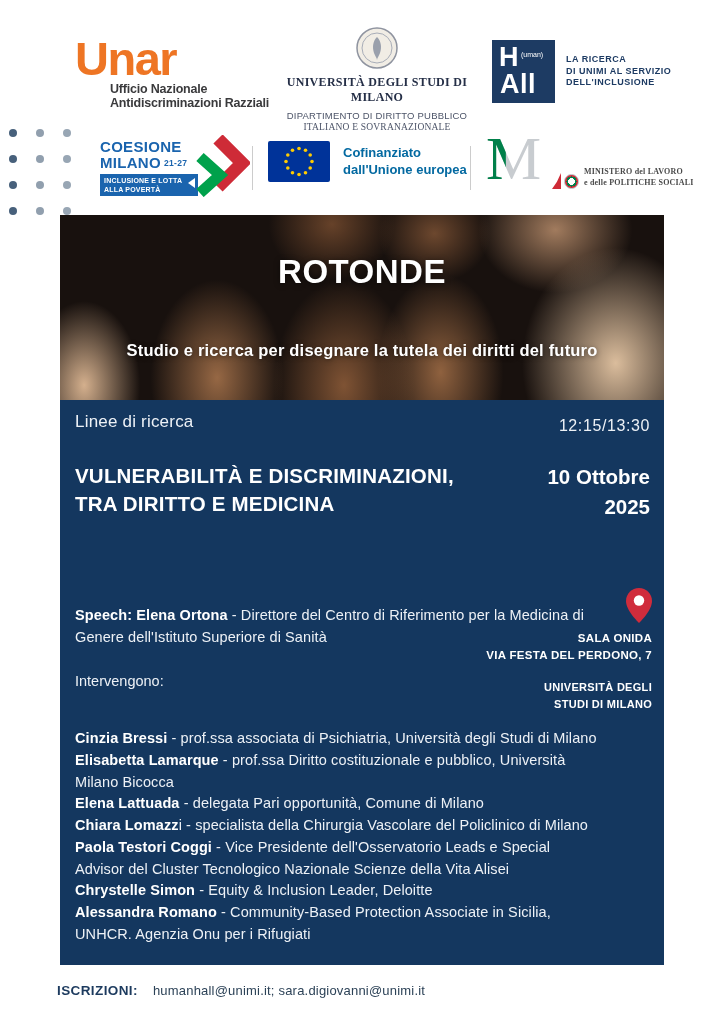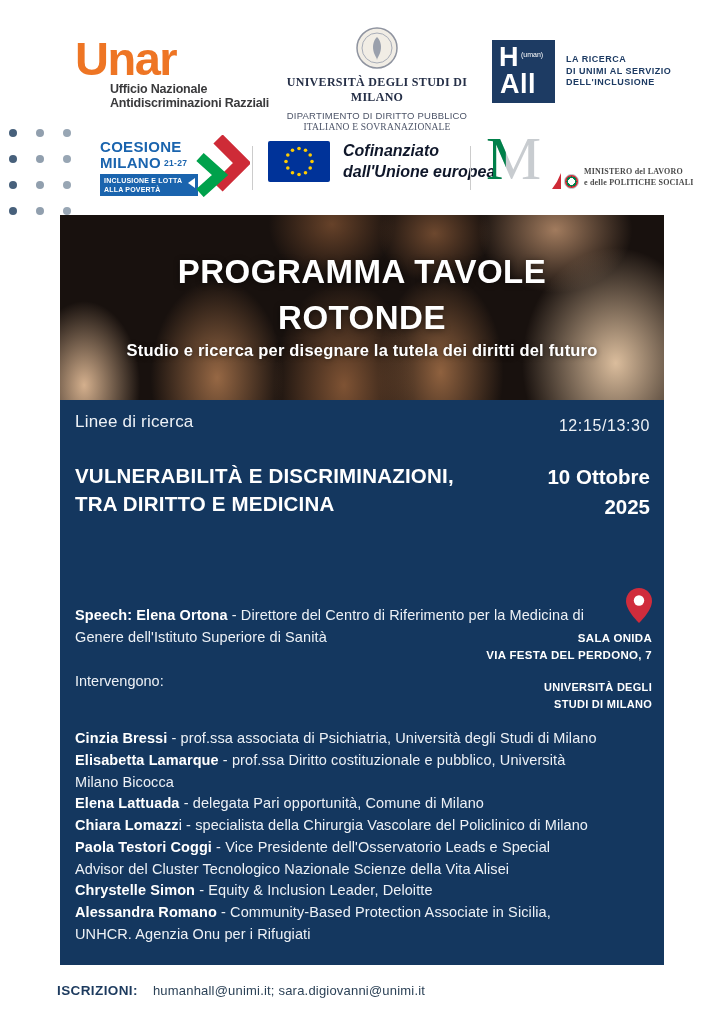--- a/index.html
+++ b/index.html
@@ -42,21 +42,21 @@
   .coesione-years { font-size:8.5px; font-weight:bold; vertical-align:2px; margin-left:3px; }
   .coesione-banner { margin-top:3px; background:#1a64ae; color:#fff; font-size:7px; font-weight:bold; line-height:1.3; padding:2px 16px 2px 4px; width:max-content; position:relative; letter-spacing:0.2px; }
   .coesione-banner .back-arrow { position:absolute; right:3px; top:4px; width:0; height:0; border-top:5px solid transparent; border-bottom:5px solid transparent; border-right:7px solid #ffffff; }
   .coesione-arrows { position:absolute; right:-52px; top:-4px; }
 
   .logo-divider { position:absolute; width:1px; height:44px; background:#cccccc; top:146px; }
   .divider-1 { left:252px; }
   .divider-2 { left:470px; }
 
   .eu-block { position:absolute; left:268px; top:141px; display:flex; align-items:center; gap:13px; }
-  .eu-text { font-size:16px; font-weight:bold; color:#0f172a; line-height:1.3;font-style:italic; }
+  .eu-text { font-size:13px; font-weight:bold; color:#0369a1; line-height:1.3; }
 
   .ml-block { position:absolute; left:486px; top:135px; display:flex; align-items:flex-end; }
   .ml-m { position:relative; width:66px; height:58px; font-family:"Liberation Serif", serif; font-size:62px; line-height:58px; }
   .ml-m .layer { position:absolute; left:0; top:-6px; }
   .ml-m .gray { color:#c8ccd0; }
   .ml-m .green { color:#00804a; clip-path:inset(0 64% 0 0); }
   .ml-red-accent { width:9px; height:16px; background:#ce2b37; clip-path:polygon(100% 0, 100% 100%, 0 100%, 55% 55%); margin:0 3px 4px 0; }
   .ml-emblem { width:15px; height:15px; border-radius:50%; border:1.5px solid #b9bdc2; background:
       radial-gradient(circle at 50% 50%, #ffffff 0 35%, #00804a 35% 55%, #ce2b37 55% 75%, #ffffff 75%);
       margin:0 5px 4px 0; flex:0 0 auto; }
@@ -205,21 +205,20 @@
     <div class="ml-red-accent"></div>
     <div class="ml-emblem"></div>
     <div class="ml-text">
       <div>MINISTERO del LAVORO</div>
       <div>e delle POLITICHE SOCIALI</div>
     </div>
   </div>
 
   <div class="hero">
     <div class="hero-title">
-      <div>PROGRAMMA TAVOLE</div>
       <div>ROTONDE</div>
     </div>
     <div class="hero-subtitle">Studio e ricerca per disegnare la tutela dei diritti del futuro</div>
   </div>
 
   <div class="panel">
     <div class="track-label">Linee di ricerca</div>
     <div class="time">12:15/13:30</div>
 
     <div class="session-title">

